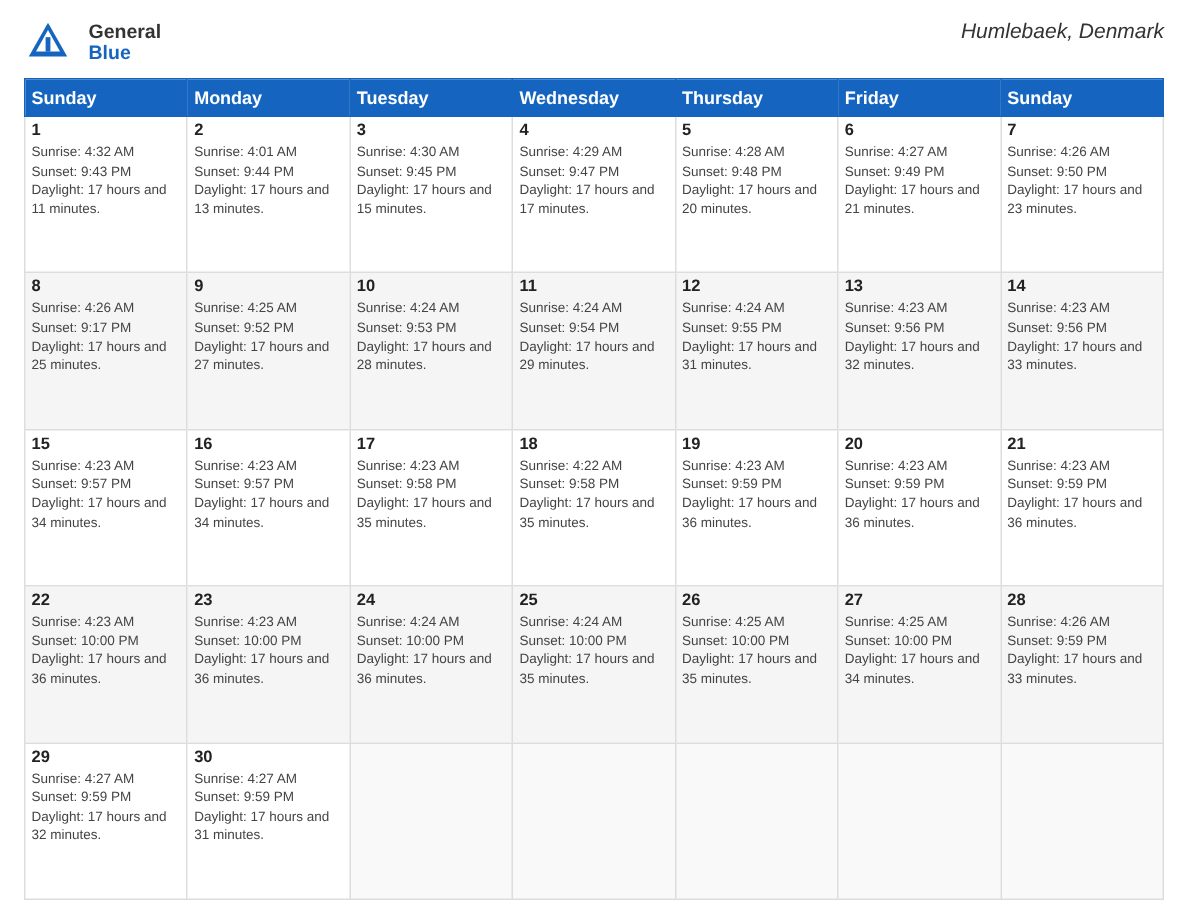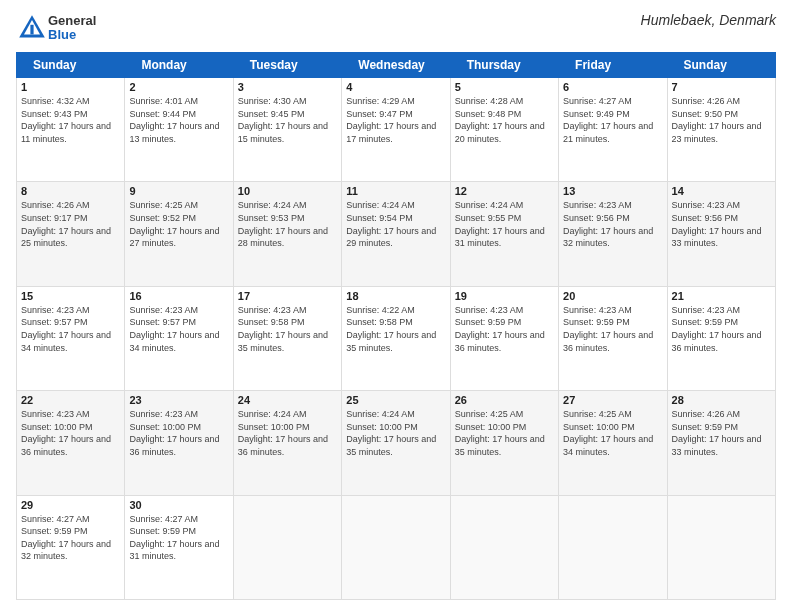--- a/index.html
+++ b/index.html
@@ -19,21 +19,21 @@
     }
     .header {
       display: flex;
       justify-content: space-between;
       align-items: flex-start;
       margin-bottom: 8px;
     }
     .logo {
       display: flex;
       align-items: center;
-      gap: 0;
+      gap: 11px;
     }
     .logo-text {
       display: flex;
       flex-direction: column;
       font-size: 13px;
       font-weight: bold;
       line-height: 1.1;
     }
     .logo-general { color: #333; }
     .logo-blue { color: #1565c0; }
@@ -60,21 +60,21 @@
       border: 1px solid #ccc;
       border-collapse: collapse;
       width: 100%;
       table-layout: fixed;
     }
     .calendar th {
       background: #1565c0;
       color: #fff;
       font-size: 12px;
       font-weight: bold;
-      padding: 5px 16px;
+      padding: 5px 4px;
       text-align: left;
       border: 1px solid #1565c0;
     }
     .calendar td {
       vertical-align: top;
       font-size: 9px;
       color: #333;
       padding: 3px 4px;
       border: 1px solid #ddd;
       height: 88px;

